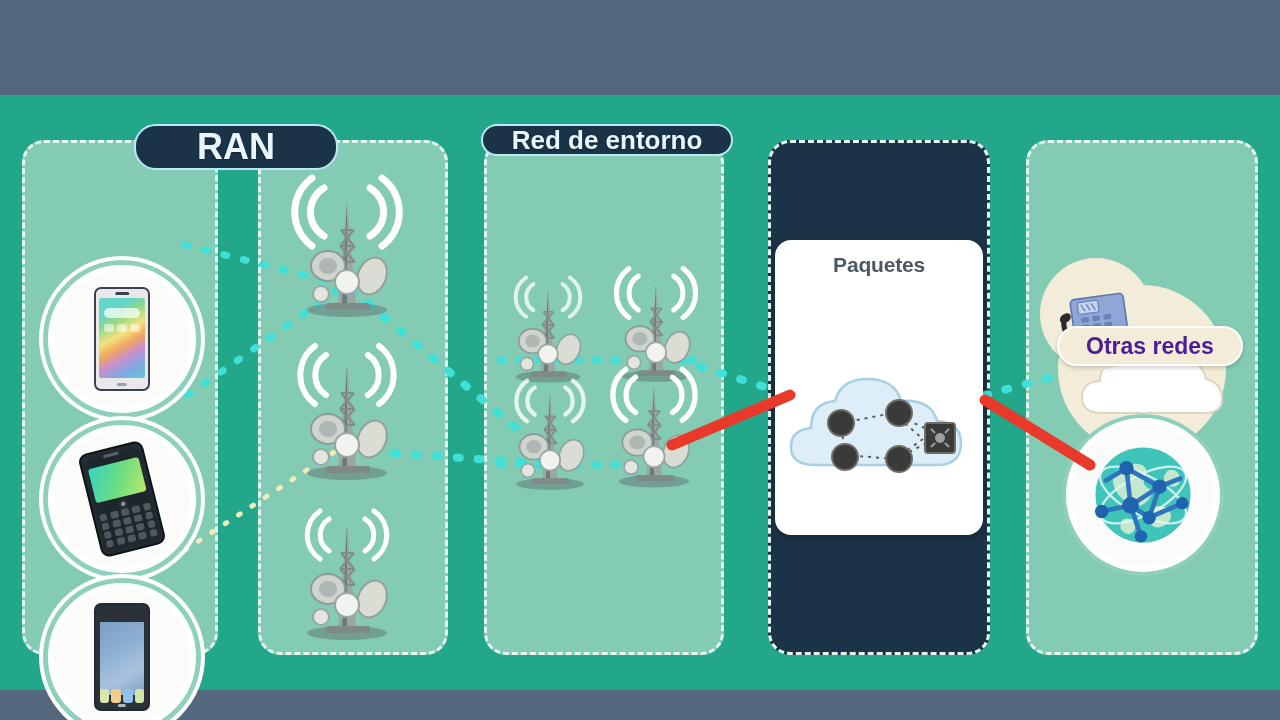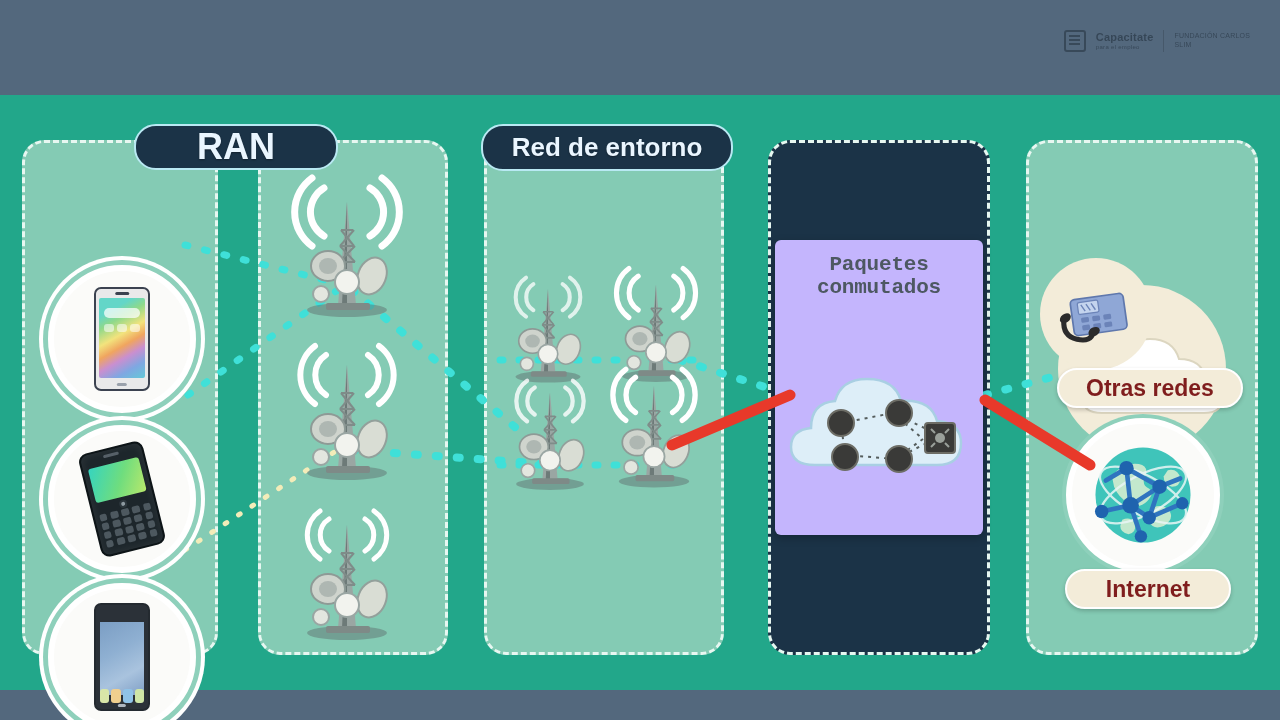--- a/index.html
+++ b/index.html
@@ -59,25 +59,24 @@
     border:2px solid #b9e9f3;
     border-radius:22px;
     font-weight:bold;
     display:flex; align-items:center; justify-content:center;
     white-space:nowrap;
     z-index:40;
     text-shadow:0 1px 2px rgba(0,0,0,.35);
   }
   .pill.cream {
     background:#f3ecd9;
-    color:#7f1d1d;
+    color:#4c1d95;
     border:2px solid #ffffff;
     text-shadow:none;
     box-shadow:0 2px 4px rgba(0,0,0,.2);
-    margin-top:42px;
   }
 
   
   .devcircle {
     position:absolute; border-radius:50%;
     background:#fbfbf9;
     border:6px solid #ffffff;
     box-shadow:0 0 0 5px #8ed0bb, 0 0 0 9px #ffffff;
     display:flex; align-items:center; justify-content:center;
     z-index:20;
@@ -157,25 +156,24 @@
   .ph3 .apps i { flex:1; border-radius:3px; display:block; }
   .ph3 .home2 { position:absolute; left:50%; transform:translateX(-50%); bottom:2px; width:16%; height:3px; background:#aeb6bf; border-radius:2px; }
 
   
   .tower { position:absolute; z-index:15; }
   .tower svg { display:block; width:100%; height:100%; overflow:visible; }
 
   
   .core-card {
     position:absolute;
-    background:#c4b5fd;
-    border-radius:6px;
+    background:#ffffff;
+    border-radius:16px;
     box-shadow:0 3px 8px rgba(0,0,0,.25);
     z-index:25;
-    font-family:Liberation Mono, monospace;
   }
   .core-title {
     position:absolute; left:0; right:0; top:14px;
     text-align:center; color:#4d5862; font-weight:bold;
     font-size:21px; line-height:1.08; letter-spacing:-.2px;
   }
 
   
   .bigcream {
     position:absolute; border-radius:50%;
@@ -195,34 +193,20 @@
 
   
   .links { position:absolute; left:0; top:0; width:1280px; height:595px; z-index:30; pointer-events:none; }
   .links-under { z-index:10; }
 </style>
 </head>
 <body>
 
 <div id="stage">
 
-  <div class="bar-top">
-    <div class="logo-wrap">
-      <div class="logo-mark"></div>
-      <div class="logo-txt">
-        <div class="logo-main">Capacitate</div>
-        <div class="logo-sub">para el empleo</div>
-      </div>
-      <div class="logo-div"></div>
-      <div class="logo-right">
-        <div>FUNDACIÓN CARLOS</div>
-        <div>SLIM</div>
-      </div>
-    </div>
-  </div>
 
   <div class="canvas">
 
     <div class="panel" style="left:22px; top:45px; width:196px; height:515px;"></div>
     <div class="panel" style="left:258px; top:45px; width:190px; height:515px;"></div>
     <div class="panel" style="left:484px; top:45px; width:240px; height:515px;"></div>
     <div class="panel dark" style="left:768px; top:45px; width:222px; height:515px;"></div>
     <div class="panel" style="left:1026px; top:45px; width:232px; height:515px;"></div>
 
     <svg class="links links-under" viewBox="0 0 1280 595">
@@ -484,21 +468,20 @@
           <circle cx="59" cy="112" r="12" fill="#f2f3ee" stroke="#9aa6a3" stroke-width="2"></circle>
           <circle cx="33" cy="124" r="8" fill="#e3e6df" stroke="#9aa6a3" stroke-width="2"></circle>
           <rect x="38" y="133" width="44" height="7" rx="2" fill="#7e8a87"></rect>
         </g>
       </svg>
     </div>
 
     <div class="core-card" style="left:775px; top:145px; width:208px; height:295px;">
       <div class="core-title">
         <div>Paquetes</div>
-        <div>conmutados</div>
       </div>
       <svg viewBox="0 0 208 170" style="position:absolute;left:0;top:95px;width:208px;height:170px;">
         <path d="M40 130 Q16 130 16 112 Q16 95 36 93 Q36 68 60 66 Q66 44 92 44
              Q120 44 126 66 Q156 64 162 86 Q186 88 186 108 Q186 130 162 130 Z" fill="#ddeef8" stroke="#a9cfe3" stroke-width="2.5"></path>
         <g stroke="#555d5d" stroke-width="2" stroke-dasharray="3 5" fill="none">
           <path d="M66 88 L118 78"></path>
           <path d="M118 78 L148 104"></path>
           <path d="M148 104 L120 124"></path>
           <path d="M120 124 L70 120"></path>
           <path d="M70 120 L66 88"></path>
@@ -580,29 +563,26 @@
 
     <svg class="links" viewBox="0 0 1280 595">
       <line x1="672" y1="350" x2="790" y2="300" stroke="#e8392a" stroke-width="11" stroke-linecap="round"></line>
       <line x1="985" y1="305" x2="1090" y2="370" stroke="#e8392a" stroke-width="11" stroke-linecap="round"></line>
     </svg>
 
     <div class="pill" style="left:134px; top:29px; width:204px; height:46px; font-size:36px;">
       <span>RAN</span>
     </div>
 
-    <div class="pill" style="left:481px; top:29px; width:252px; height:47px; font-size:26px;">
+    <div class="pill" style="left:481px; top:29px; width:252px; height:32px; font-size:26px;">
       <span>Red de entorno</span>
     </div>
 
 
     <div class="pill cream" style="left:1057px; top:231px; width:186px; height:40px; font-size:23px;">
       <span>Otras redes</span>
     </div>
 
-    <div class="pill cream" style="left:1065px; top:432px; width:166px; height:40px; font-size:23px;">
-      <span>Internet</span>
-    </div>
 
   </div>
 
   <div class="bar-bottom"></div>
 </div>
 
 </body></html>

